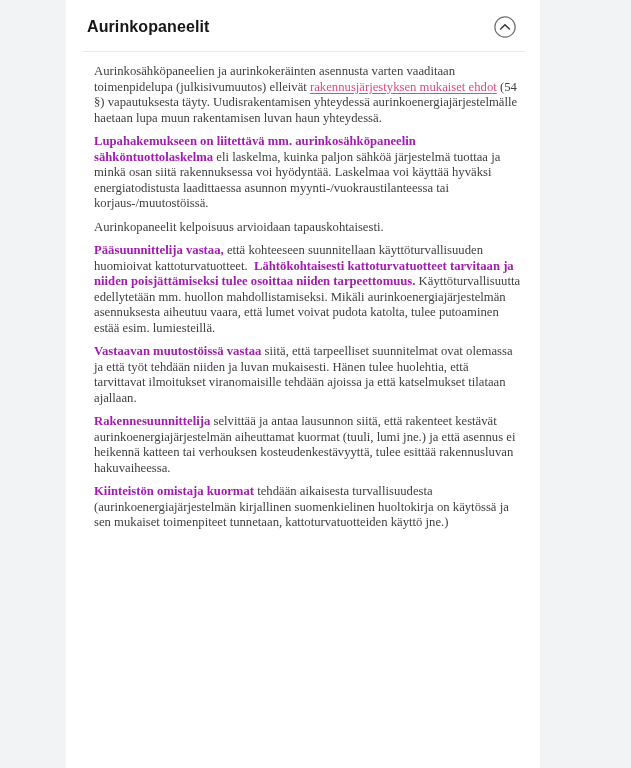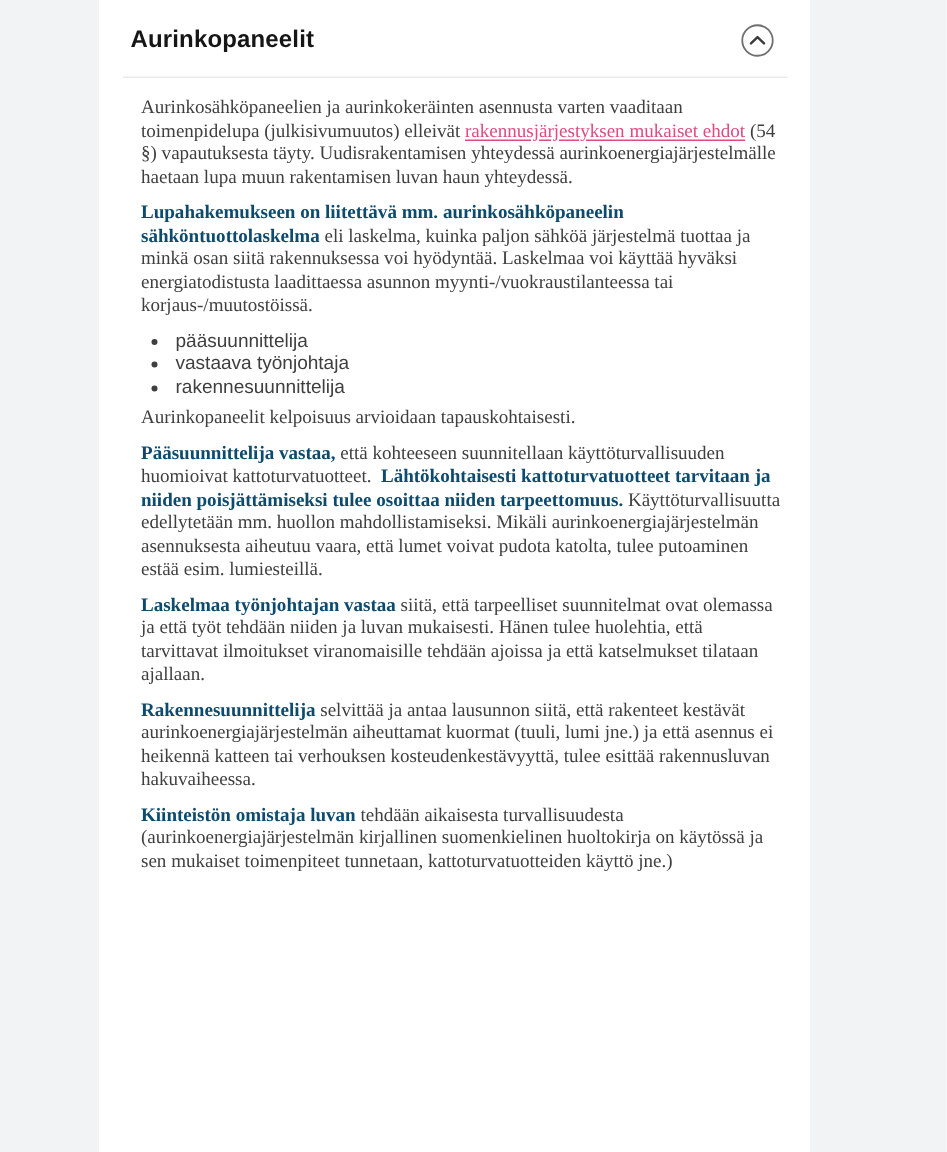--- a/index.html
+++ b/index.html
@@ -39,21 +39,21 @@
     width:24px;height:24px;display:flex;align-items:center;justify-content:center;
     flex:0 0 auto;
   }
   .divider{height:1px;background:var(--divider);margin:0 15px 0 16px;}
   .card-body{
     padding:12px 18px 26px 28px;
     font-size:12.7px;line-height:15.5px;color:var(--text);
   }
   .card-body p{margin:0 0 8px 0;font-family:Liberation Serif, serif;}
   .card-body p.spaced{margin-top:28px;}
-  .card-body strong{font-weight:700;color:#0c4a6e;}
+  .card-body strong{font-weight:700;color:#a21caf;}
   .card-body a{color:var(--link);text-decoration:underline;text-underline-offset:2px;}
   .bullet-list{margin:7px 0 5px 0;padding:0 0 0 21px;}
   .bullet-list li{margin:0;padding:0 0 0 2px;}
 </style>
 </head>
 <body>
 
 <div class="page">
   <section class="card">
     <header class="card-header" aria-expanded="true">
@@ -62,25 +62,20 @@
         <svg width="24" height="24" viewBox="0 0 26 26" fill="none" xmlns="http://www.w3.org/2000/svg">
           <circle cx="13" cy="13" r="11" stroke="var(--icon)" stroke-width="1.3" fill="none"></circle>
           <path d="M8.3 15.1 L13 10.5 L17.7 15.1" stroke="var(--icon-chevron)" stroke-width="1.7" fill="none" stroke-linecap="round" stroke-linejoin="round"></path>
         </svg>
       </button>
     </header>
     <div class="divider"></div>
     <div class="card-body">
         <p><span>Aurinkosähköpaneelien ja aurinkokeräinten asennusta varten vaaditaan toimenpidelupa (julkisivumuutos) elleivät </span><a href="#">rakennusjärjestyksen mukaiset ehdot</a><span> (54 §) vapautuksesta täyty. Uudisrakentamisen yhteydessä aurinkoenergiajärjestelmälle haetaan lupa muun rakentamisen luvan haun yhteydessä.</span></p>
         <p><strong>Lupahakemukseen on liitettävä mm. aurinkosähköpaneelin sähköntuottolaskelma</strong><span> eli laskelma, kuinka paljon sähköä järjestelmä tuottaa ja minkä osan siitä rakennuksessa voi hyödyntää. Laskelmaa voi käyttää hyväksi energiatodistusta laadittaessa asunnon myynti-/vuokraustilanteessa tai korjaus-/muutostöissä.</span></p>
-        <ul class="bullet-list">
-          <li>pääsuunnittelija</li>
-          <li>vastaava työnjohtaja</li>
-          <li>rakennesuunnittelija</li>
-        </ul>
         <p><span>Aurinkopaneelit kelpoisuus arvioidaan tapauskohtaisesti.</span></p>
         <p><strong>Pääsuunnittelija vastaa,</strong><span> että kohteeseen suunnitellaan käyttöturvallisuuden huomioivat kattoturvatuotteet.&nbsp; </span><strong>Lähtökohtaisesti kattoturvatuotteet tarvitaan ja niiden poisjättämiseksi tulee osoittaa niiden tarpeettomuus.</strong><span> Käyttöturvallisuutta edellytetään mm. huollon mahdollistamiseksi. Mikäli aurinkoenergiajärjestelmän asennuksesta aiheutuu vaara, että lumet voivat pudota katolta, tulee putoaminen estää esim. lumiesteillä.</span></p>
-        <p><strong>Laskelmaa työnjohtajan vastaa</strong><span> siitä, että tarpeelliset suunnitelmat ovat olemassa ja että työt tehdään niiden ja luvan mukaisesti. Hänen tulee huolehtia, että tarvittavat ilmoitukset viranomaisille tehdään ajoissa ja että katselmukset tilataan ajallaan.</span></p>
+        <p><strong>Vastaavan muutostöissä vastaa</strong><span> siitä, että tarpeelliset suunnitelmat ovat olemassa ja että työt tehdään niiden ja luvan mukaisesti. Hänen tulee huolehtia, että tarvittavat ilmoitukset viranomaisille tehdään ajoissa ja että katselmukset tilataan ajallaan.</span></p>
         <p><strong>Rakennesuunnittelija</strong><span> selvittää ja antaa lausunnon siitä, että rakenteet kestävät aurinkoenergiajärjestelmän aiheuttamat kuormat (tuuli, lumi jne.) ja että asennus ei heikennä katteen tai verhouksen kosteudenkestävyyttä, tulee esittää rakennusluvan hakuvaiheessa.</span></p>
-        <p><strong>Kiinteistön omistaja luvan</strong><span> tehdään aikaisesta turvallisuudesta (aurinkoenergiajärjestelmän kirjallinen suomenkielinen huoltokirja on käytössä ja sen mukaiset toimenpiteet tunnetaan, kattoturvatuotteiden käyttö jne.)</span></p>
+        <p><strong>Kiinteistön omistaja kuormat</strong><span> tehdään aikaisesta turvallisuudesta (aurinkoenergiajärjestelmän kirjallinen suomenkielinen huoltokirja on käytössä ja sen mukaiset toimenpiteet tunnetaan, kattoturvatuotteiden käyttö jne.)</span></p>
       </div>
   </section>
 </div>
 
 </body></html>

